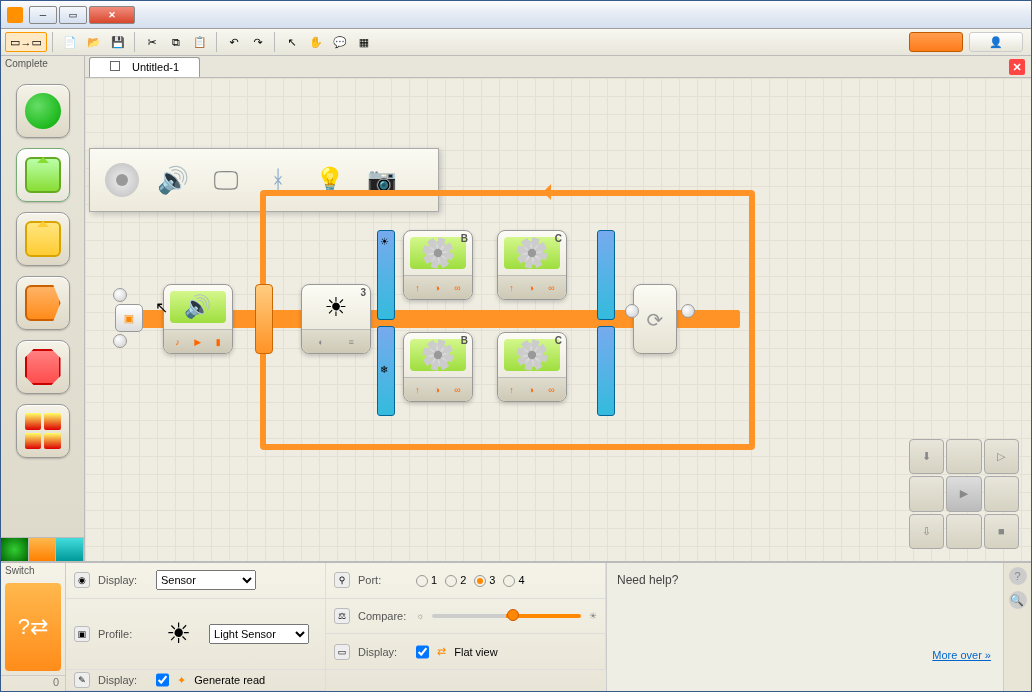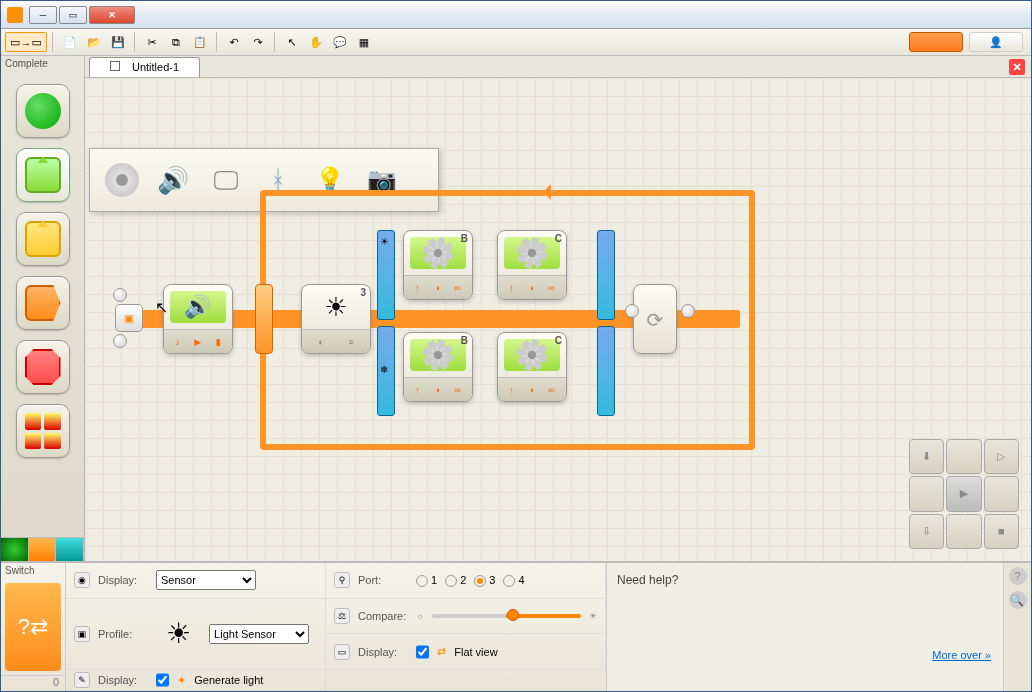--- a/index.html
+++ b/index.html
@@ -345,21 +345,21 @@
         <label>Display:</label>
         <input type="checkbox" checked="" style="">
         <span style="color:#f80">⇄</span>
         <span>Flat view</span>
       </div>
       <div class="cell">
         <div class="lbl">✎</div>
         <label>Display:</label>
         <input type="checkbox" checked="" style="">
         <span style="color:#f80">✦</span>
-        <span>Generate light</span>
+        <span>Generate read</span>
       </div>
     </div>
     <div class="help">
       <h4>Need help?</h4>
       <a href="#">More over »</a>
     </div>
     <div class="side">
       <div>?</div>
       <div>🔍</div>
     </div>

